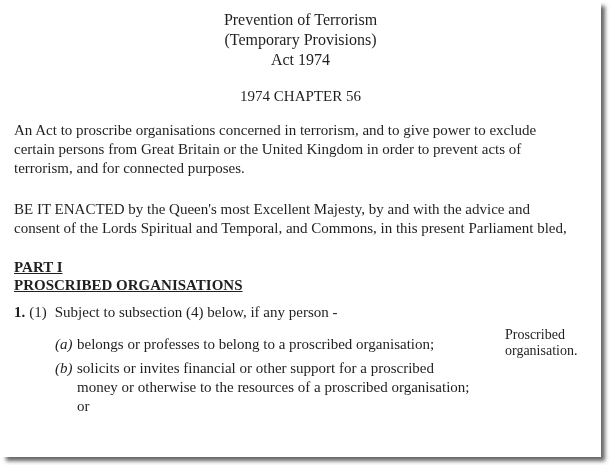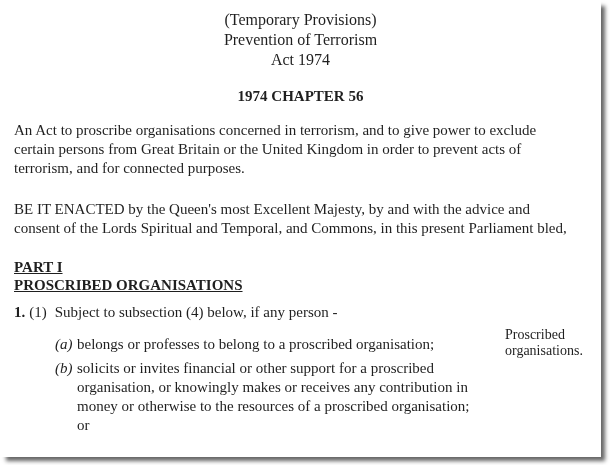--- a/index.html
+++ b/index.html
@@ -24,21 +24,21 @@
     line-height: 19px;
   }
   .title-block {
     text-align: center;
     font-size: 16px;
     line-height: 20px;
   }
   .chapter-heading {
     margin-top: 16px;
     text-align: center;
-    font-weight: bold;
+    font-weight: normal;
     font-size: 15px;
     line-height: 20px;
   }
   .long-title {
     margin-top: 15px;
   }
   .long-title div, .enacting div, .clause-text div {
     white-space: nowrap;
     font-family: Liberation Serif, serif;
   }
@@ -85,22 +85,22 @@
     width: 22px;
     font-style: italic;
   }
 </style>
 </head>
 <body>
 
 <div class="page">
 
   <div class="title-block">
+      <div>Prevention of Terrorism</div>
       <div>(Temporary Provisions)</div>
-      <div>Prevention of Terrorism</div>
       <div>Act 1974</div>
     </div>
 
   <div class="chapter-heading">1974 CHAPTER 56</div>
 
   <div class="long-title">
       <div>An Act to proscribe organisations concerned in terrorism, and to give power to exclude</div>
       <div>certain persons from Great Britain or the United Kingdom in order to prevent acts of</div>
       <div>terrorism, and for connected purposes.</div>
     </div>
@@ -115,33 +115,32 @@
     <div>PART I</div>
     <div>PROSCRIBED ORGANISATIONS</div>
   </div>
 
   <div class="section-row">
     <span class="sec-num">1.</span><span class="subsec-num">(1)</span><span>Subject to subsection (4) below, if any person -</span>
   </div>
 
   <div class="margin-note">
       <div>Proscribed</div>
-      <div>organisations.</div>
+      <div>organisation.</div>
     </div>
 
   <div class="clause clause-a">
     <span class="clause-marker">(a)</span>
     <div class="clause-text">
         <div>belongs or professes to belong to a proscribed organisation;</div>
       </div>
   </div>
 
   <div class="clause clause-b">
     <span class="clause-marker">(b)</span>
     <div class="clause-text">
         <div>solicits or invites financial or other support for a proscribed</div>
-        <div>organisation, or knowingly makes or receives any contribution in</div>
         <div>money or otherwise to the resources of a proscribed organisation;</div>
         <div>or</div>
       </div>
   </div>
 
 </div>
 
 </body></html>

